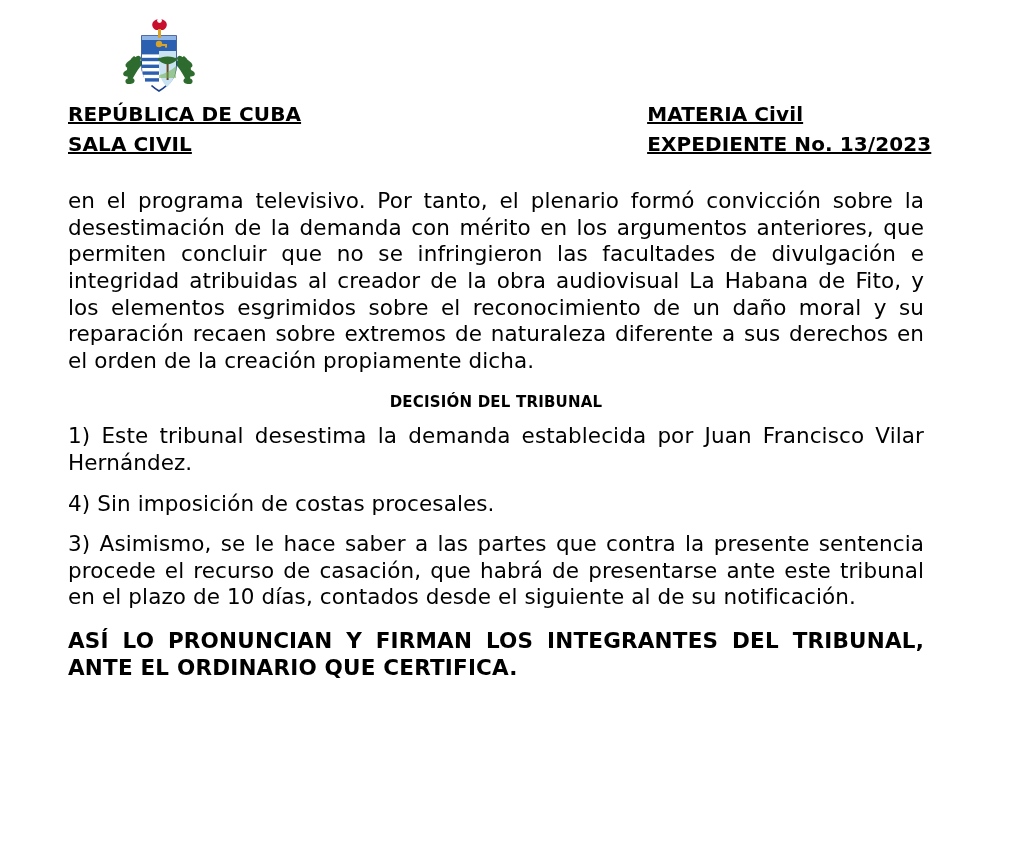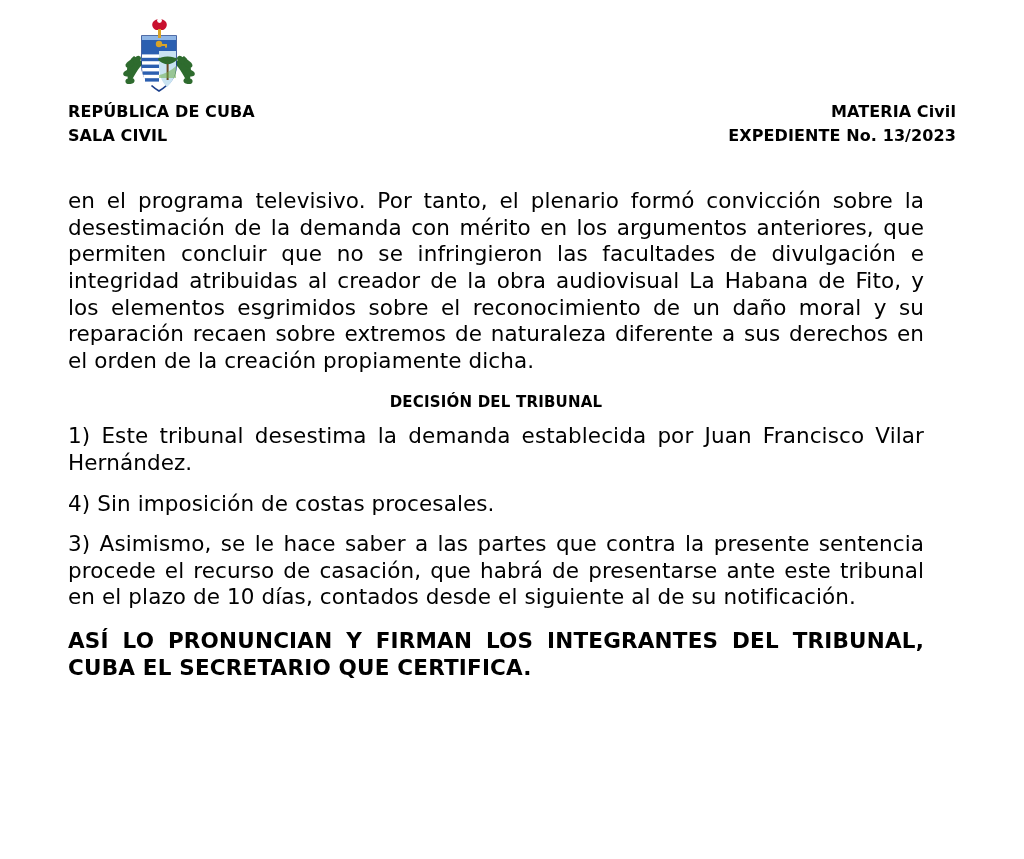--- a/index.html
+++ b/index.html
@@ -42,28 +42,28 @@
     right: 68px;
     top: 100px;
     display: flex;
     justify-content: flex-start;
   }
   .header-left {
     width: 600px;
   }
   .header-right {
     width: 320px;
-    text-align: right;
   }
   .header-line {
-    font-size: 16px;
+    font-size: 20px;
     font-weight: bold;
     line-height: 1.48;
     letter-spacing: 0.1px;
     white-space: nowrap;
+    text-decoration: underline;
   }
 
   
   .body-block {
     position: absolute;
     left: 68px;
     right: 68px;
     top: 172px;
     width: 856px;
   }
@@ -171,16 +171,16 @@
       <div class="header-line">EXPEDIENTE No. 13/2023</div>
     </div>
   </div>
 
   <div class="body-block">
     <p class="para justified-last">en el programa televisivo. Por tanto, el plenario formó convicción sobre la desestimación de la demanda con mérito en los argumentos anteriores, que permiten concluir que no se infringieron las facultades de divulgación e integridad atribuidas al creador de la obra audiovisual La Habana de Fito, y los elementos esgrimidos sobre el reconocimiento de un daño moral y su reparación recaen sobre extremos de naturaleza diferente a sus derechos en el orden de la creación propiamente dicha.</p>
     <p class="heading">DECISIÓN DEL TRIBUNAL</p>
     <p class="numbered">1) Este tribunal desestima la demanda establecida por Juan Francisco Vilar Hernández.</p>
     <p class="numbered">4) Sin imposición de costas procesales.</p>
     <p class="numbered">3) Asimismo, se le hace saber a las partes que contra la presente sentencia procede el recurso de casación, que habrá de presentarse ante este tribunal en el plazo de 10 días, contados desde el siguiente al de su notificación.</p>
-    <p class="closing">ASÍ LO PRONUNCIAN Y FIRMAN LOS INTEGRANTES DEL TRIBUNAL, CUBA EL SECRETARIO QUE CERTIFICA.</p>
+    <p class="closing">ASÍ LO PRONUNCIAN Y FIRMAN LOS INTEGRANTES DEL TRIBUNAL, ANTE EL ORDINARIO QUE CERTIFICA.</p>
   </div>
 
 </div>
 
 </body></html>

